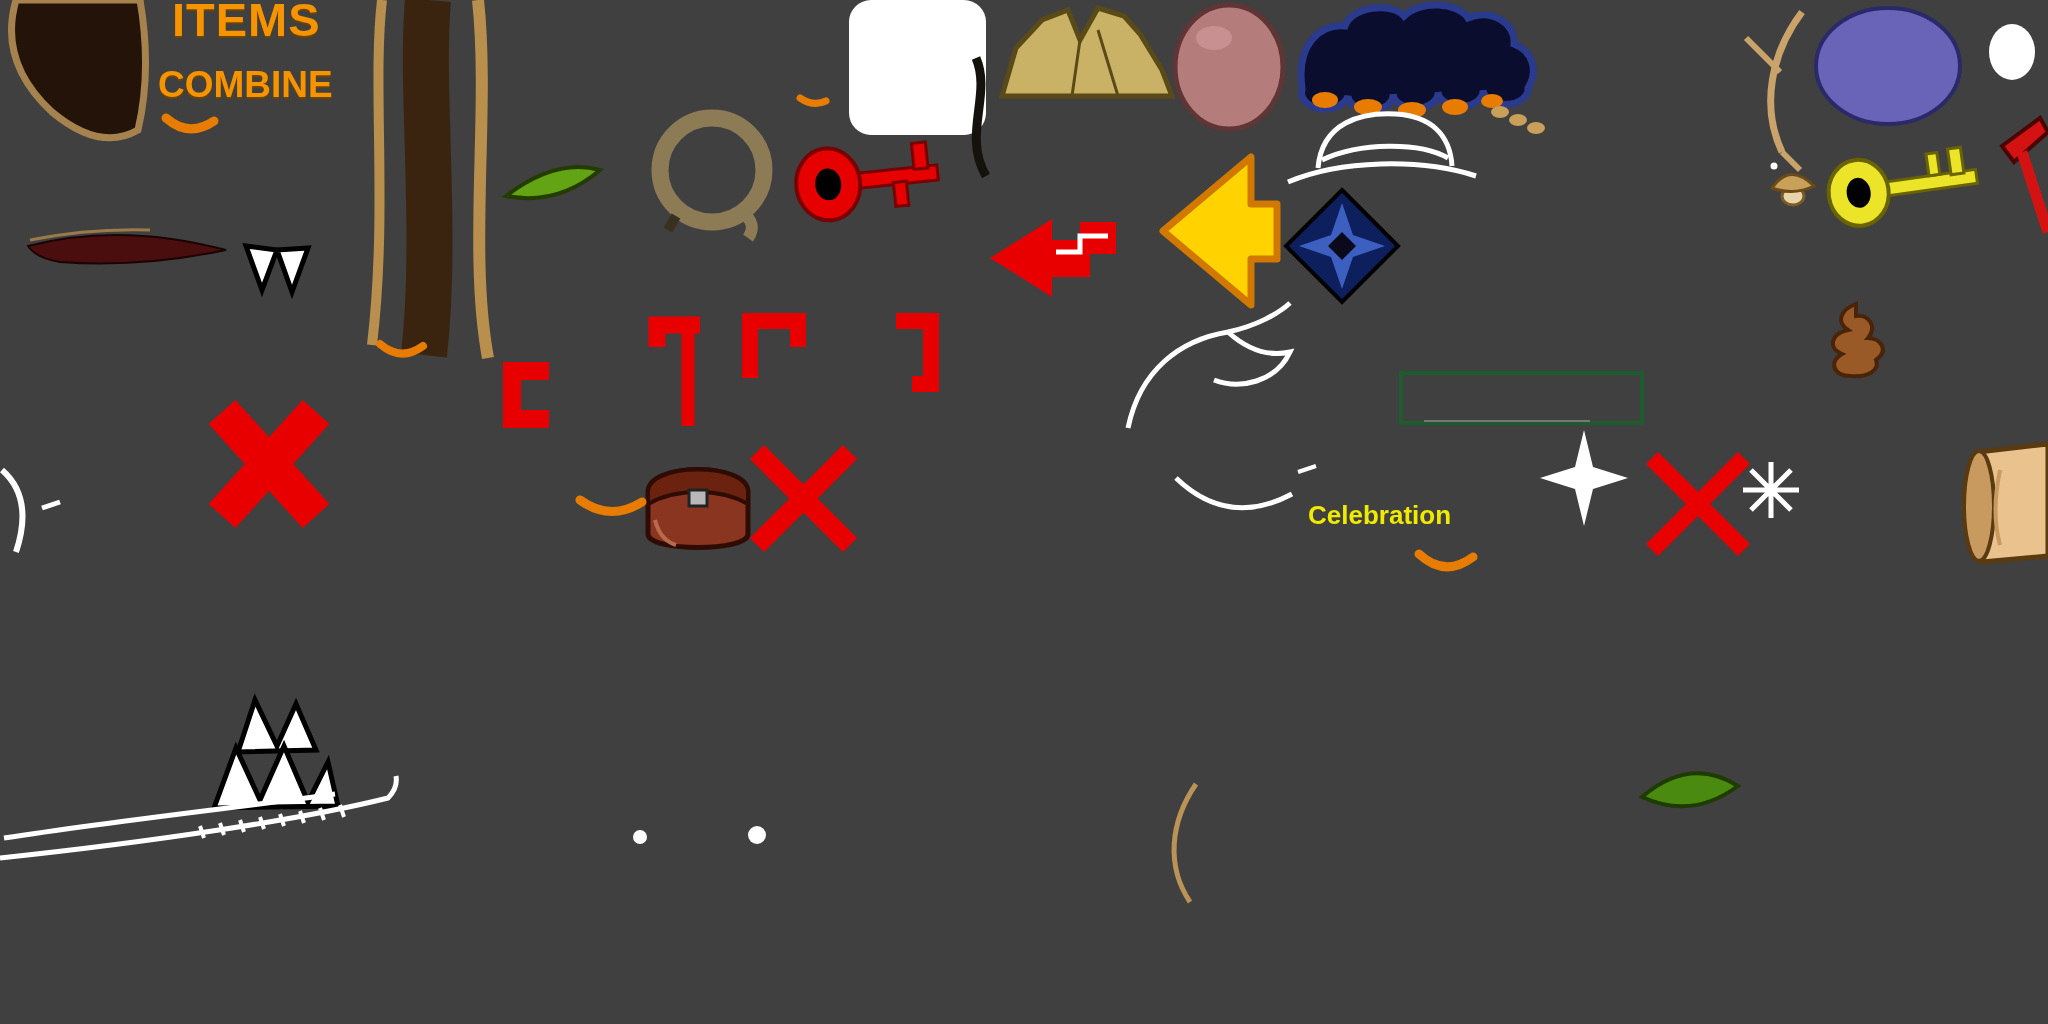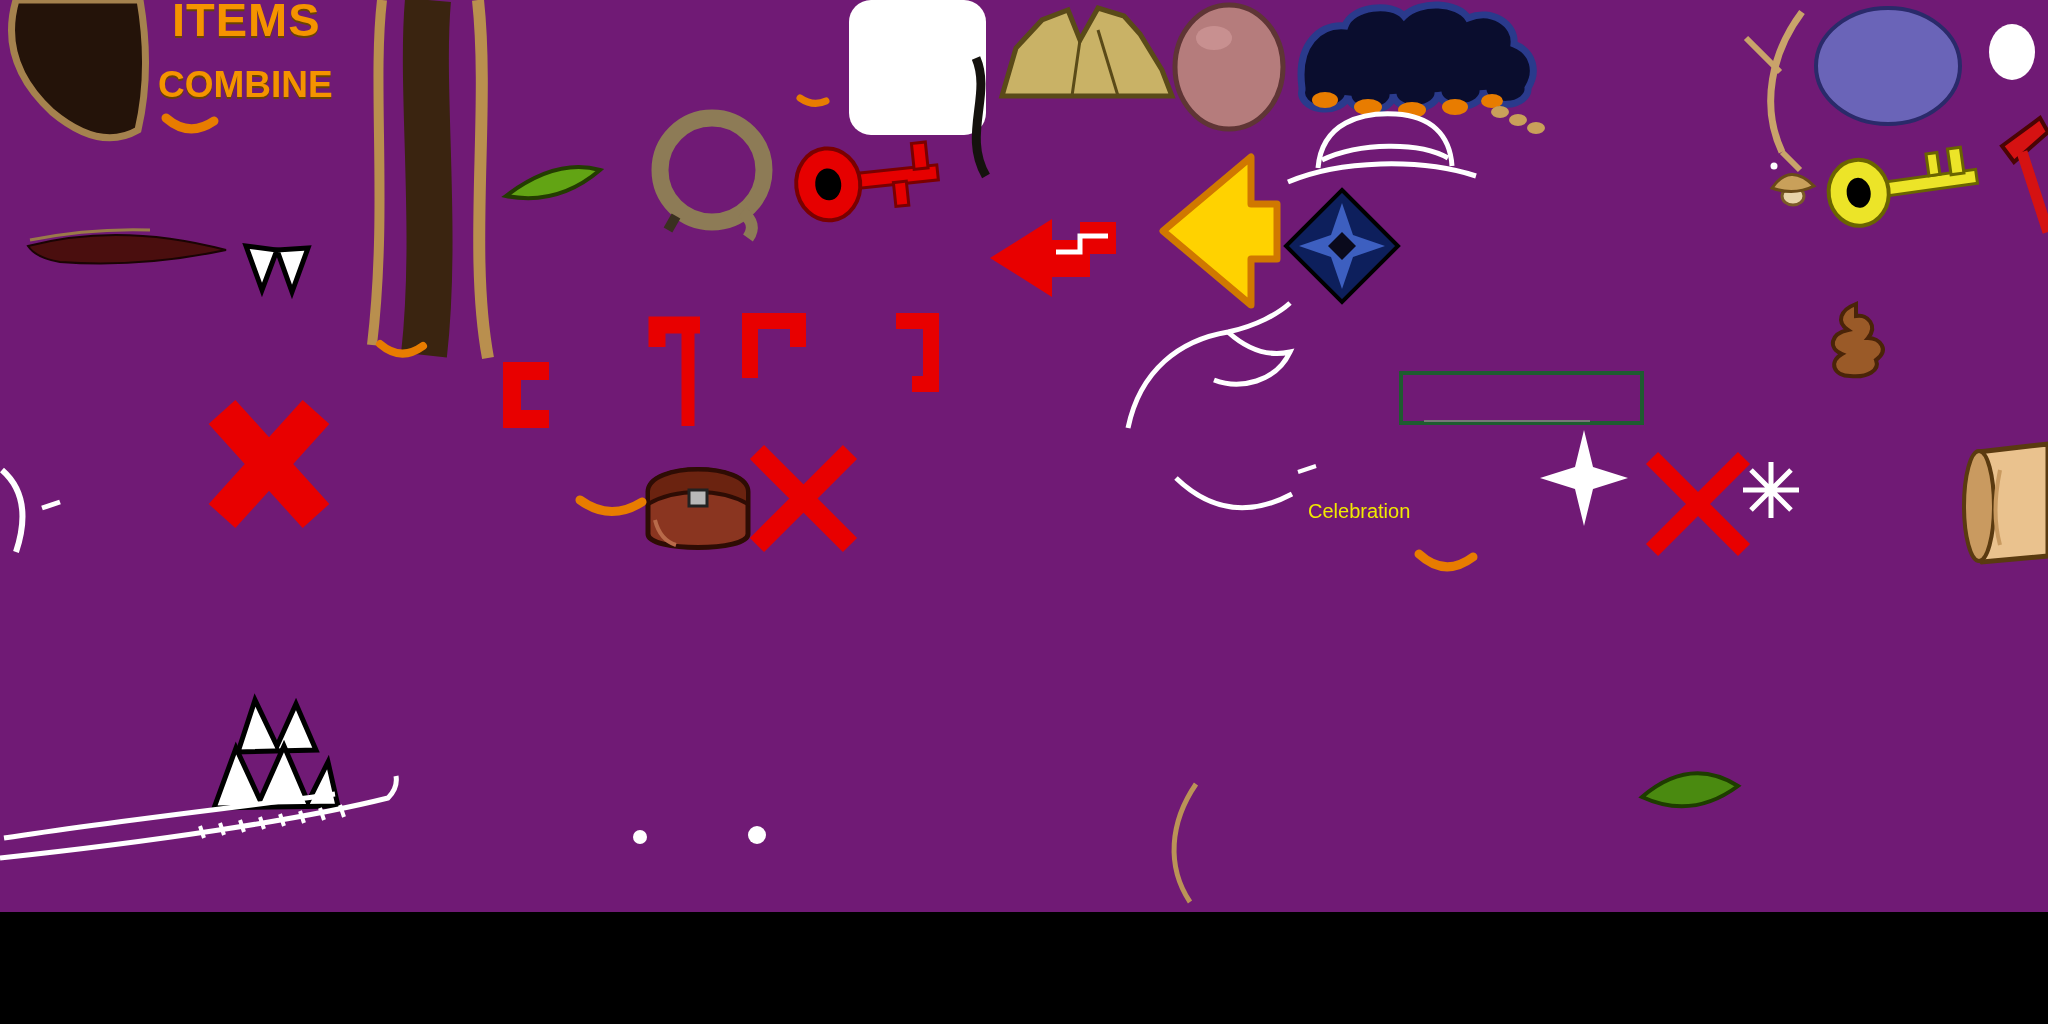--- a/index.html
+++ b/index.html
@@ -1,24 +1,24 @@
 <!DOCTYPE html>
 <html><head>
 <meta charset="utf-8">
 <style>
   html,body{margin:0;padding:0;background:#000;}
-  .stage{position:relative;width:2048px;height:912px;background:#701a75;overflow:hidden;
+  .stage{position:relative;width:2048px;height:1024px;background:#404040;overflow:hidden;
          font-family:"Liberation Sans",sans-serif;}
   .stage svg{position:absolute;left:0;top:0;}
   .sprite-label{position:absolute;white-space:nowrap;}
   .label-items{left:172px;top:-8px;font-size:47px;font-weight:bold;color:#f59300;
                letter-spacing:1px;text-shadow:0 2px 0 #6b4400;}
   .label-combine{left:158px;top:64px;font-size:37px;font-weight:bold;color:#f59300;
                text-shadow:0 2px 0 #6b4400;}
-  .label-celebration{left:1308px;top:500px;font-size:20px;font-weight:normal;color:#f0ea00;}
+  .label-celebration{left:1308px;top:500px;font-size:26px;font-weight:bold;color:#f0ea00;}
 </style>
 </head>
 <body>
 
 <div class="stage">
 
   <svg viewBox="0 0 2048 1024" width="2048" height="1024">
 
     <g>
       <path d="M16,0 Q-2,62 52,112 Q100,152 138,130 Q152,70 140,0 Z" fill="#241309" stroke="#a5824e" stroke-width="7"></path>

